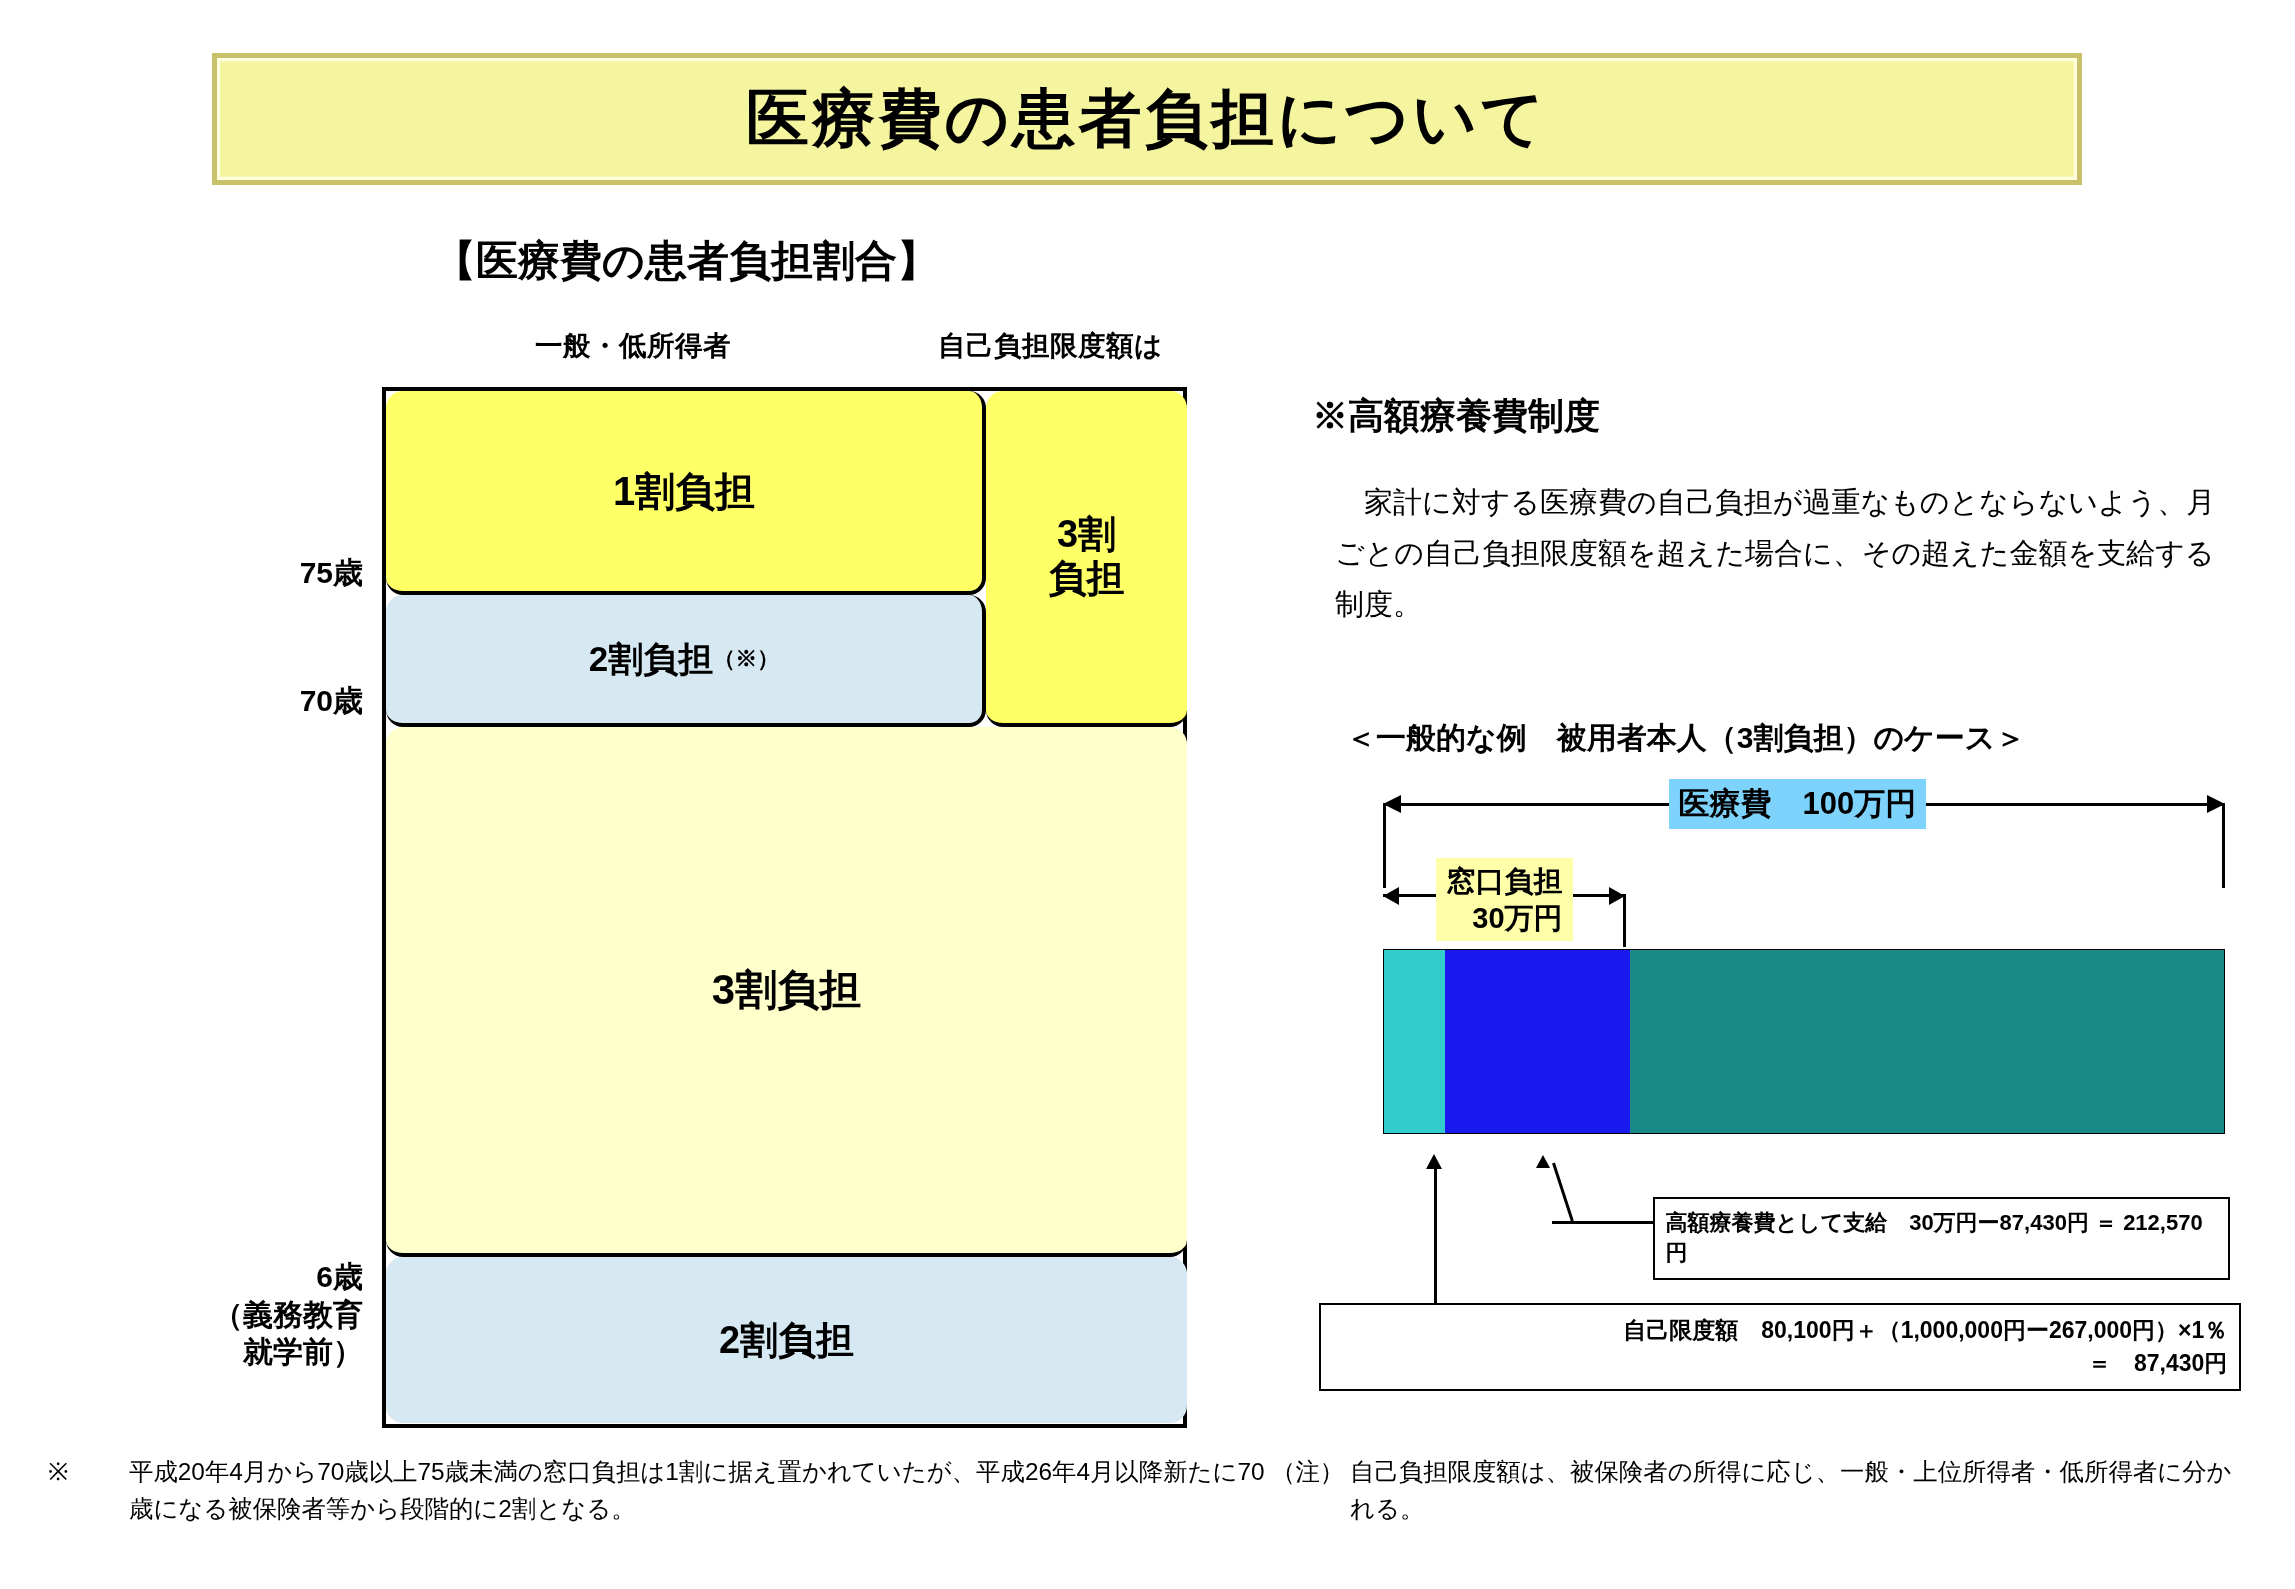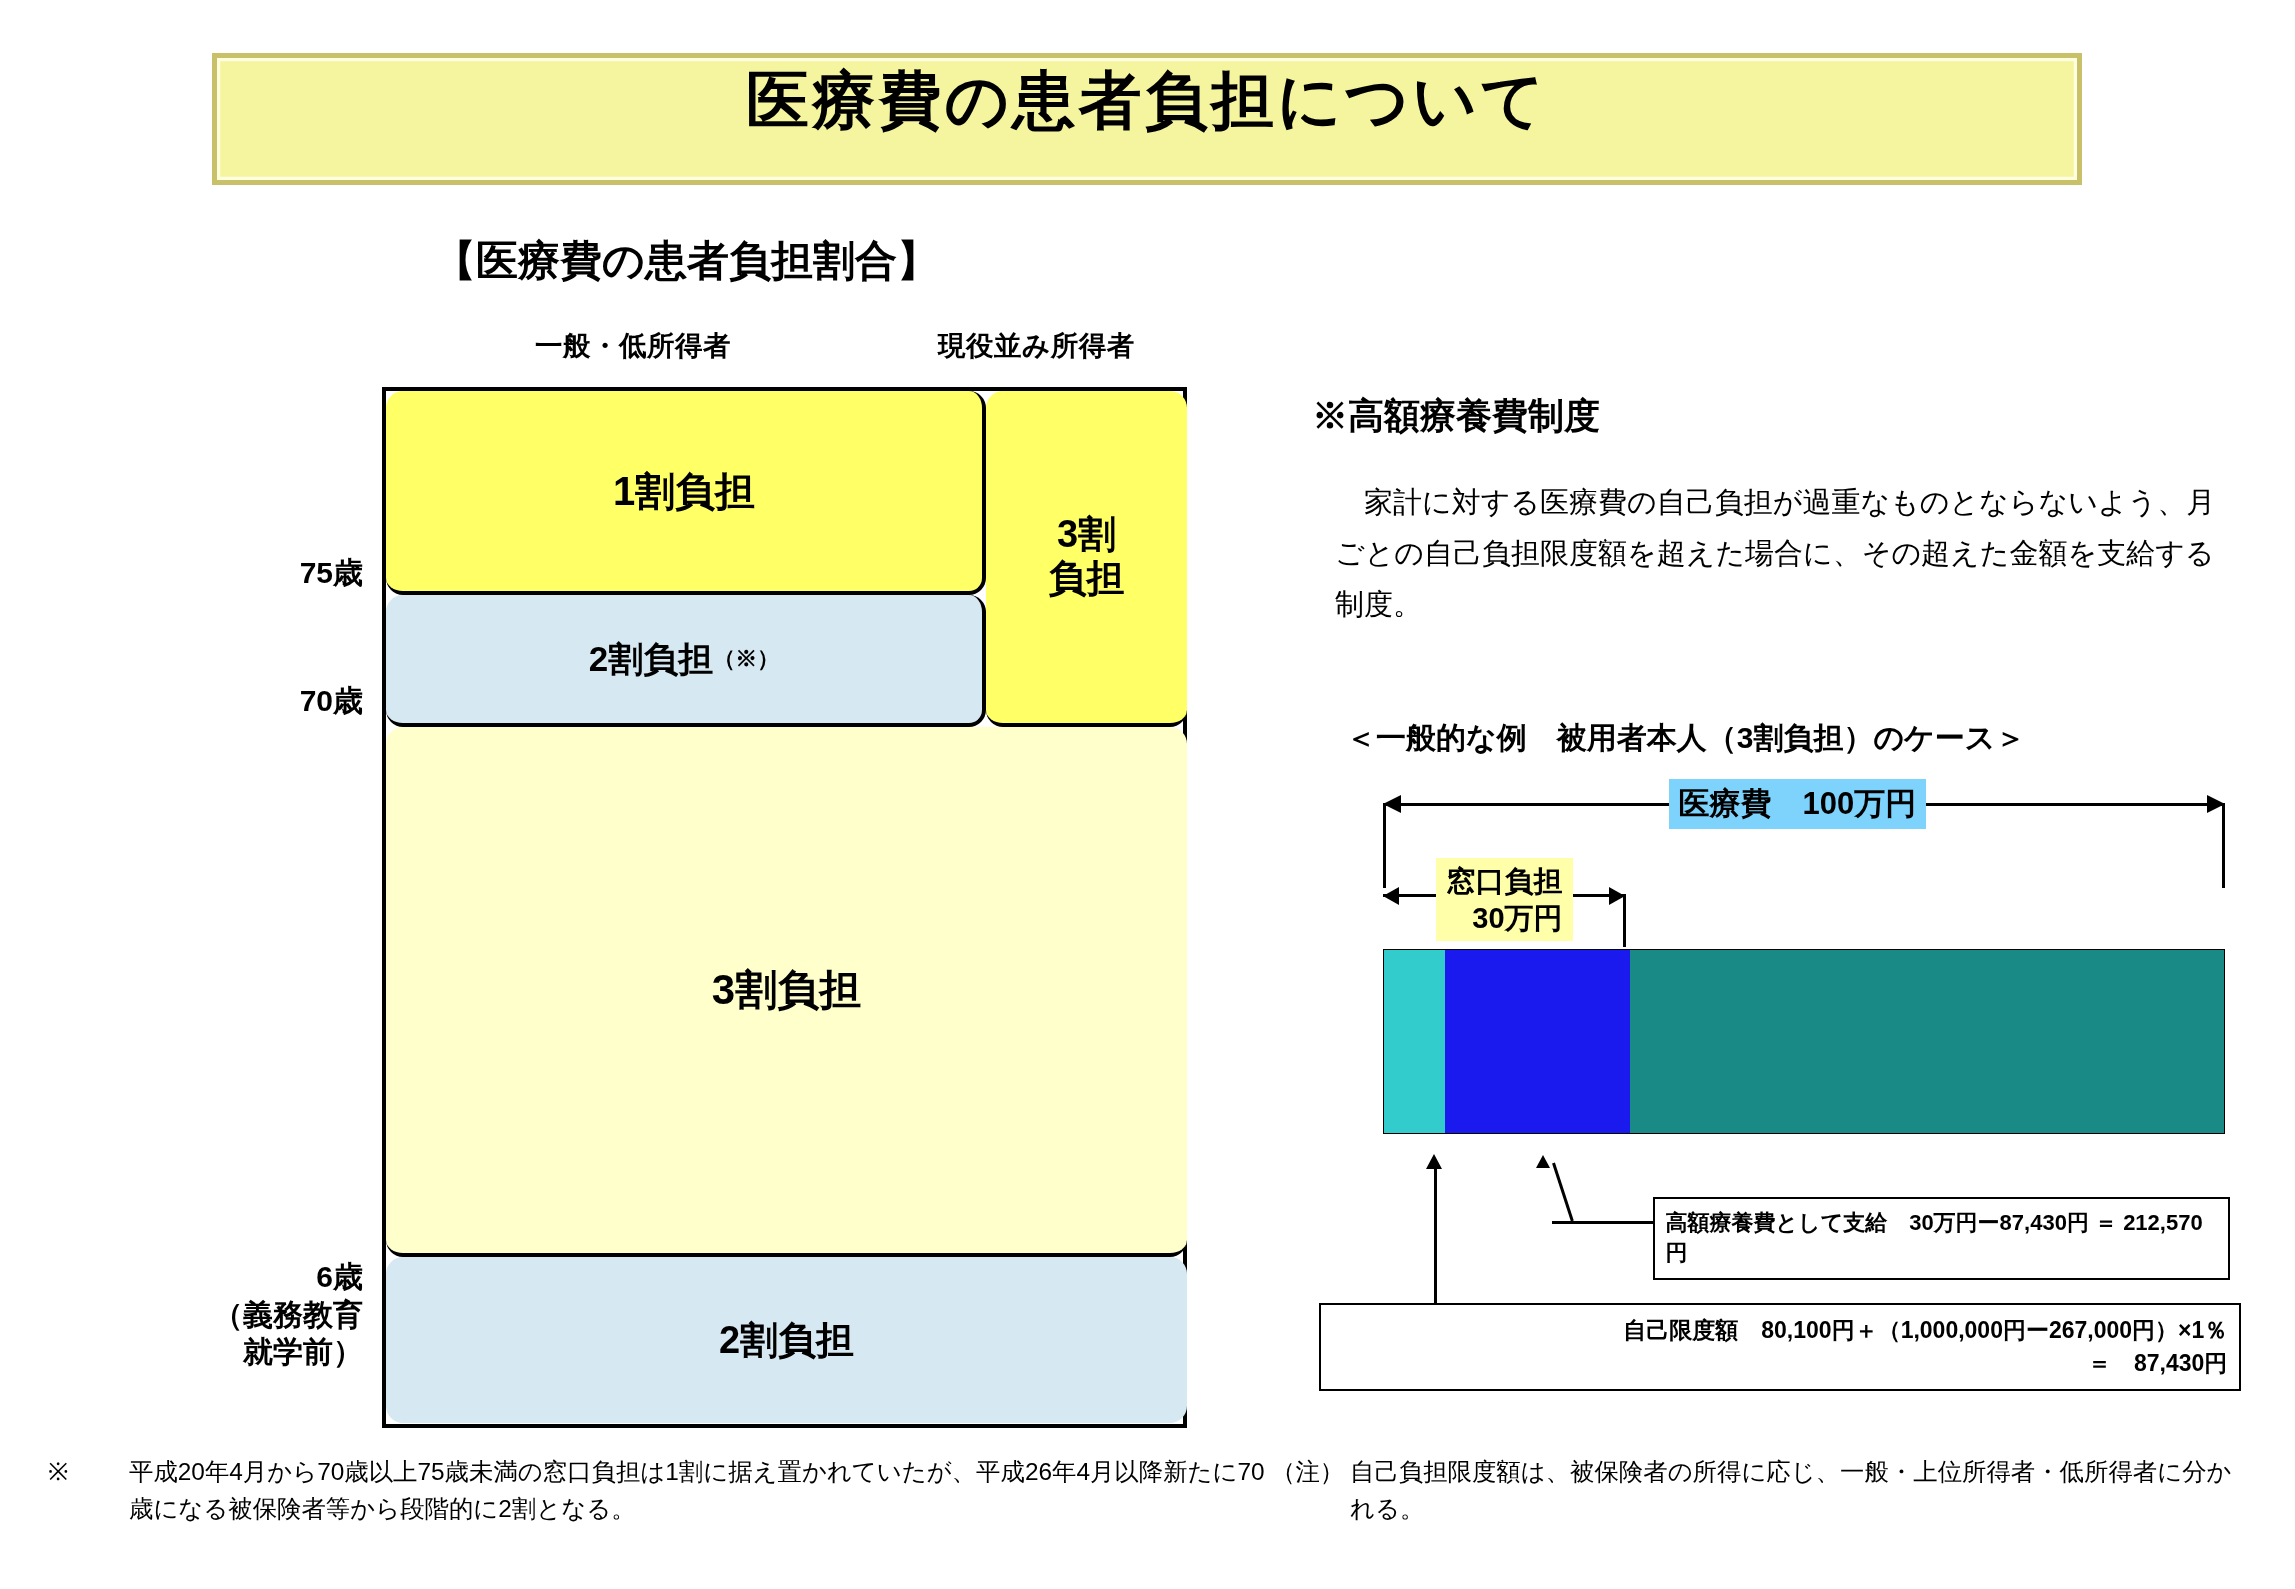--- a/index.html
+++ b/index.html
@@ -21,21 +21,21 @@
     position: absolute;
     left: 212px;
     top: 53px;
     width: 1870px;
     height: 132px;
     background: #f5f5a0;
     border: 5.3px solid #c9c06a;
     box-sizing: border-box;
     box-shadow: inset 0 0 0 3.2px #ffffe0;
     display: flex;
-    align-items: flex-start;
+    align-items: center;
     justify-content: center;
   }
   #title-banner .title-text {
     font-size: 63px;
     font-weight: bold;
     letter-spacing: 3.2px;
   }
 
   
   #left-heading {
@@ -308,21 +308,21 @@
 </head>
 <body>
 
 <div id="title-banner">
   <span class="title-text">医療費の患者負担について</span>
 </div>
 
 <div id="left-heading">【医療費の患者負担割合】</div>
 
 <div class="col-label" id="label-general">一般・低所得者</div>
-<div class="col-label" id="label-active">現役並み所得者</div>
+<div class="col-label" id="label-active">自己負担限度額は</div>
 
 <div class="age-label" id="age-75">75歳</div>
 <div class="age-label" id="age-70">70歳</div>
 <div class="age-label" id="age-6" style="white-space:pre-line;">6歳
 （義務教育
 就学前）</div>
 
 <div id="chart-frame">
   <div class="band" id="band-1wari">
     <span>1割負担</span>

